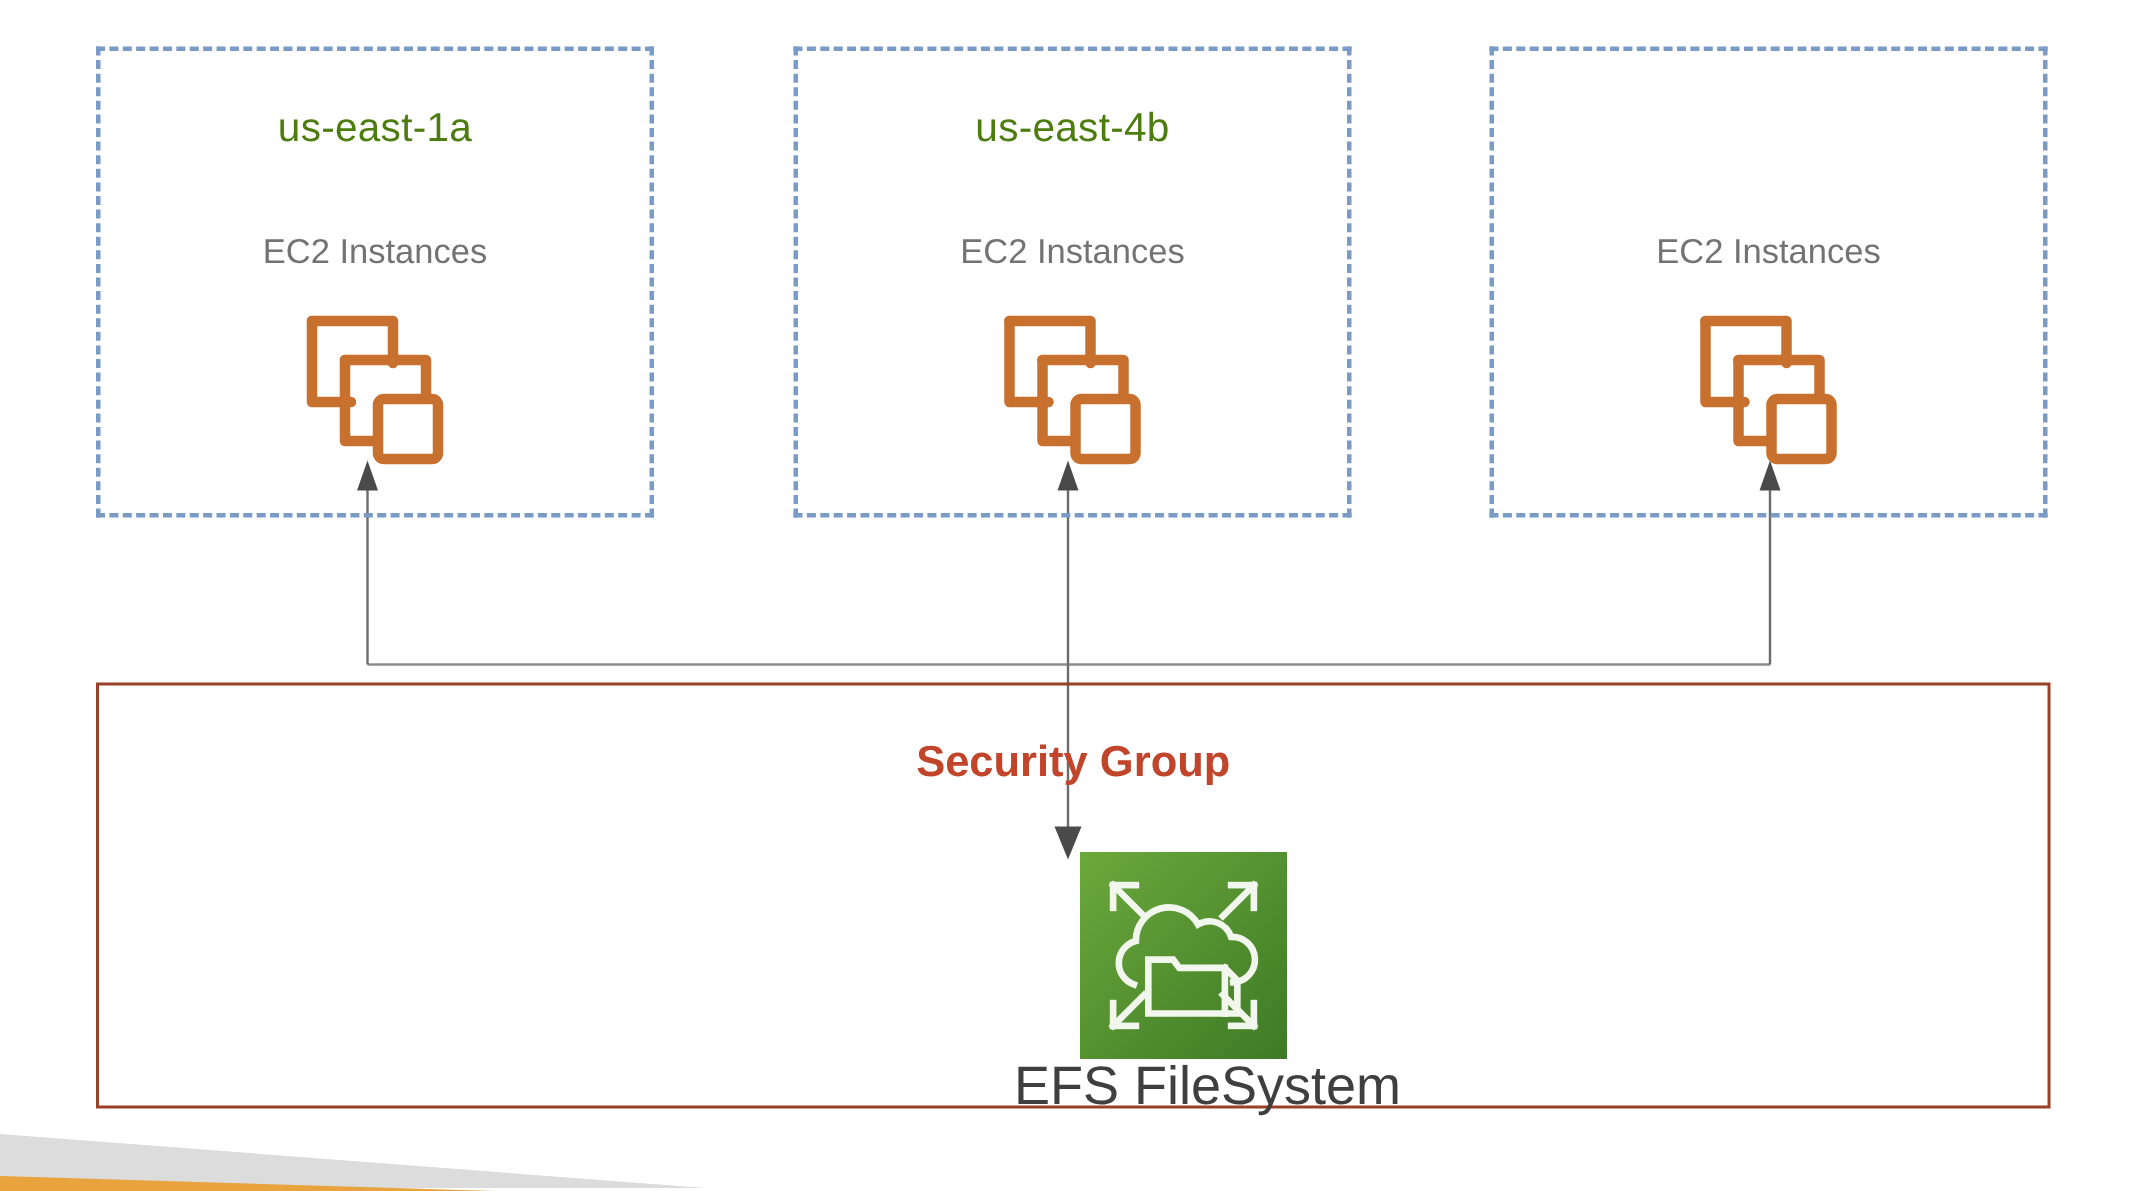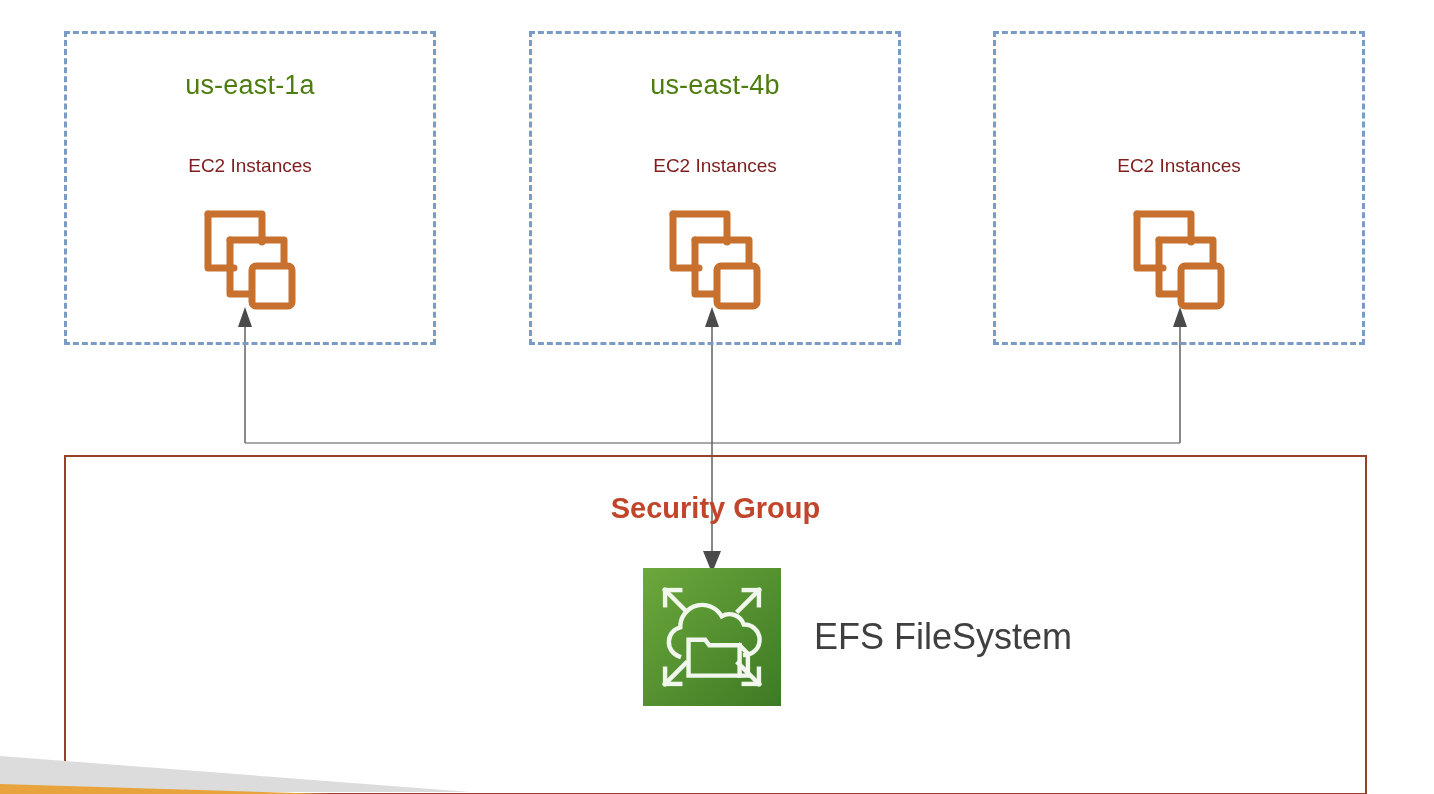--- a/index.html
+++ b/index.html
@@ -40,42 +40,42 @@
     line-height: 1;
     letter-spacing: 0.2px;
     white-space: nowrap;
   }
   .ec2-label {
     position: absolute;
     top: 122px;
     left: 0;
     right: 0;
     text-align: center;
-    color: #7f1d1d;
-    font-size: 19px;
+    color: #737373;
+    font-size: 23px;
     line-height: 1;
     white-space: nowrap;
   }
   .ec2-icon {
     position: absolute;
     top: 168px;
     left: 50%;
     transform: translateX(-50%);
     width: 100px;
     height: 110px;
   }
 
   
   #security-group-box {
     position: absolute;
     box-sizing: border-box;
     left: 64px;
     top: 455px;
     width: 1303px;
-    height: 340px;
+    height: 284px;
     border: 2px solid #9A4028;
     background: transparent;
   }
   #security-group-title {
     position: absolute;
     left: 0;
     right: 0;
     top: 37px;
     text-align: center;
     color: #C0452A;
@@ -85,20 +85,21 @@
     white-space: nowrap;
   }
 
   
   #efs-group {
     position: absolute;
     left: 643px;
     top: 568px;
     display: flex;
     align-items: center;
+    flex-direction: column;
   }
   #efs-icon {
     width: 138px;
     height: 138px;
     display: block;
     flex: 0 0 auto;
   }
   #efs-label {
     margin-left: 33px;
     color: #3F3F3F;

